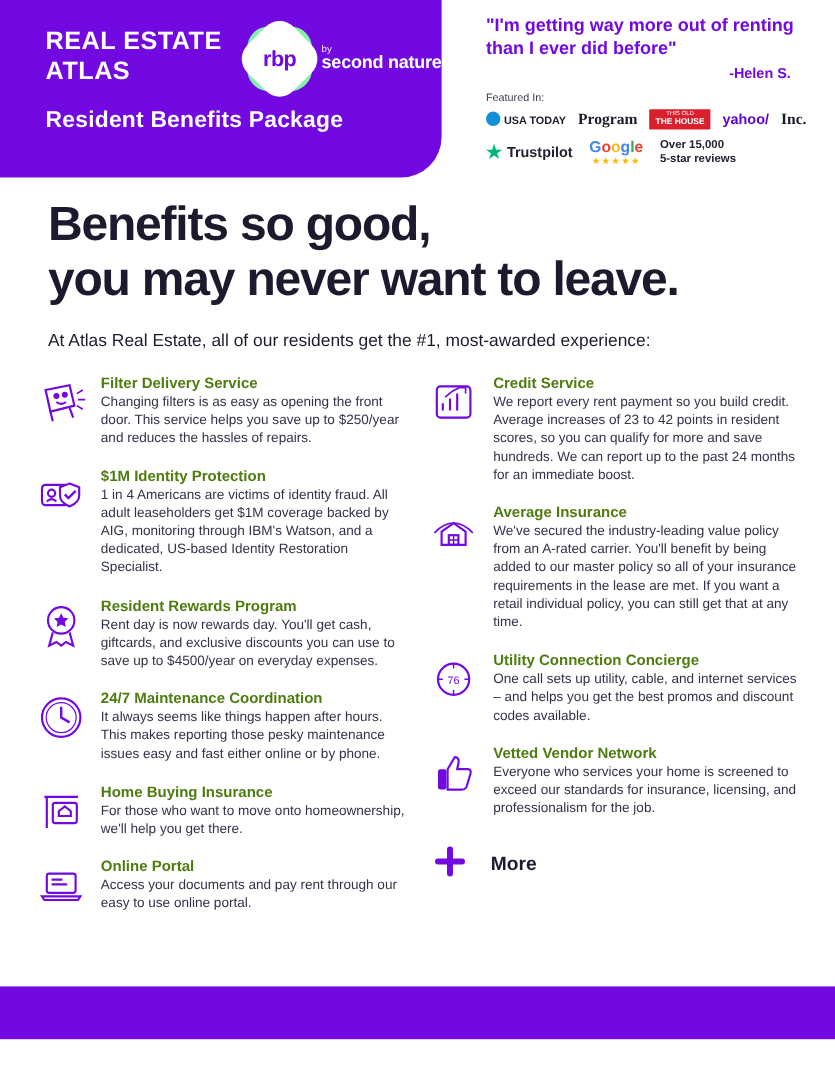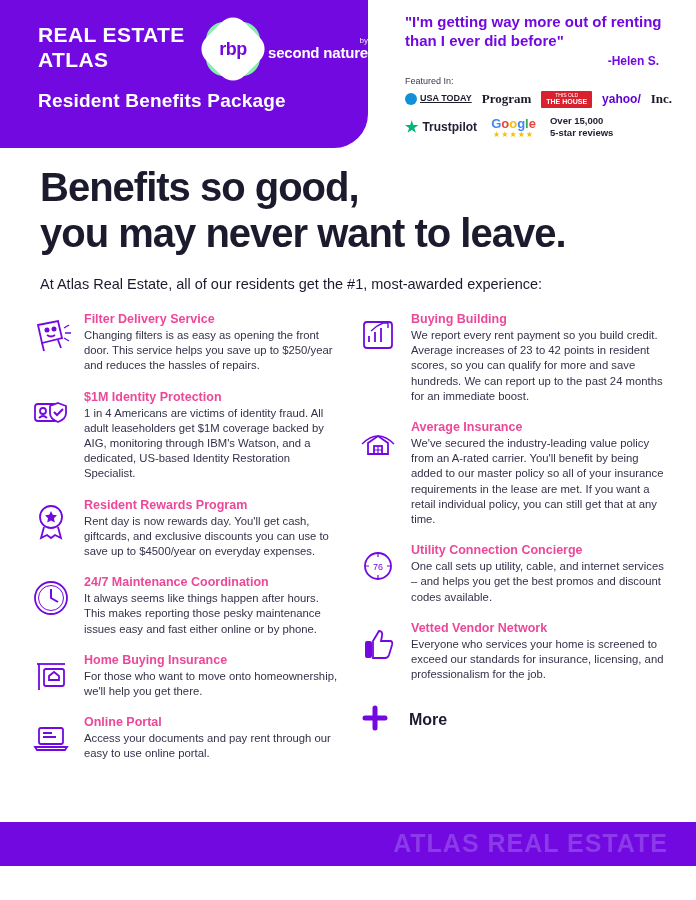--- a/index.html
+++ b/index.html
@@ -41,39 +41,39 @@
     content: ""; position: absolute; inset: 0; background: #fff;
     border-radius: 16px; transform: rotate(45deg);
   }
   .rbp-txt {
     position: relative; z-index: 2; color: #7209E0; font-weight: bold;
     font-size: 18px; letter-spacing: -.5px;
   }
   .rbp-by {
     margin-left: 8px; color: #fff; line-height: 1.05;
   }
-  .rbp-by .by { font-size: 8px; opacity: .9; text-align: right; }
+  .rbp-by .by { font-size: 8px; opacity: .9; }
   .rbp-by .sn { font-size: 15px; font-weight: bold; letter-spacing: -.2px; }
 
   
   .quote-block { position: absolute; left: 405px; top: 12px; width: 280px; }
   .quote-text {
     color: #7209E0; font-weight: bold; font-size: 15px; line-height: 19px;
   }
   .quote-author {
     color: #7209E0; font-weight: bold; font-size: 12px; text-align: right;
     margin-top: 4px; padding-right: 26px;
   }
   .featured-label { font-size: 9px; color: #3b3b4f; margin-top: 8px; }
   .logos-row {
     display: flex; align-items: center; gap: 10px; margin-top: 5px;
     flex-wrap: wrap;
   }
   .logo { font-size: 11px; font-weight: bold; color: #1b1b2b; }
-  .logo.usatoday { display: flex; align-items: flex-start; gap: 3px; font-size: 9px; text-decoration: underline; }
+  .logo.usatoday { display: flex; align-items: flex-end; gap: 3px; font-size: 9px; }
   .usa-dot { width: 12px; height: 12px; border-radius: 50%; background: #1090d8; }
   .logo.forbes { font-family: "Liberation Serif", serif; font-size: 13px; }
   .logo.thehouse {
     background: #d8202f; color: #fff; font-size: 7px; padding: 2px 5px;
     line-height: 1.05; text-align: center; border-radius: 1px;
   }
   .logo.thehouse small { display: block; font-size: 5px; font-weight: normal; }
   .logo.yahoo { color: #5f01d1; font-size: 12px; }
   .logo.inc { font-family: "Liberation Serif", serif; font-size: 13px; }
   .row2 { display: flex; align-items: center; gap: 14px; margin-top: 7px; }
@@ -94,21 +94,21 @@
   .subhead {
     margin: 20px 0 0 40px; font-size: 14.5px; color: #1c1b2e;
   }
 
   
   .columns { display: flex; margin: 20px 28px 0 28px; gap: 14px; }
   .col { width: 322px; }
   .benefit { display: flex; gap: 10px; margin-bottom: 16px; }
   .b-icon { width: 46px; min-width: 46px; height: 46px; }
   .b-body { flex: 1; }
-  .b-title { font-size: 12.5px; font-weight: bold; color: #ec4899; margin-bottom: 2px; }
+  .b-title { font-size: 12.5px; font-weight: bold; color: #4d7c0f; margin-bottom: 2px; }
   .b-desc { font-size: 11.3px; line-height: 15.2px; color: #33324a; }
 
   .more-row { display: flex; align-items: center; gap: 14px; margin-top: 4px; }
   .more-label { font-size: 16px; font-weight: bold; color: #1c1b2e; }
 
   
   .footer-band {
     position: absolute; left: 0; bottom: 34px; width: 696px; height: 44px;
     background: #7209E0;
   }
@@ -285,21 +285,21 @@
       <div class="benefit">
         <div class="b-icon">
           <svg viewBox="0 0 46 46" width="46" height="46" fill="none" stroke="#7209E0" stroke-width="1.8">
             <rect x="9" y="10" width="28" height="26" rx="3"></rect>
             <path d="M14 30 v-6 M20 30 v-10 M26 30 v-14"></path>
             <path d="M16 19 l6-5 6-3" stroke-width="1.4"></path>
             <path d="M28 11 h5 v5" stroke-width="1.4"></path>
           </svg>
         </div>
         <div class="b-body">
-          <div class="b-title">Buying Building</div>
+          <div class="b-title">Credit Service</div>
           <div class="b-desc">We report every rent payment so you build credit. Average increases of 23 to 42 points in resident scores, so you can qualify for more and save hundreds. We can report up to the past 24 months for an immediate boost.</div>
         </div>
       </div>
 
       <div class="benefit">
         <div class="b-icon">
           <svg viewBox="0 0 46 46" width="46" height="46" fill="none" stroke="#7209E0" stroke-width="1.8">
             <path d="M7 24 q16-16 32 0" stroke-width="1.4"></path>
             <path d="M13 34 v-11 l10-7 10 7 v11 z"></path>
             <rect x="19" y="26" width="8" height="8"></rect>
@@ -345,15 +345,14 @@
             <path d="M20 10 v20 M10 20 h20"></path>
           </svg>
         </span>
         <span class="more-label">More</span>
       </div>
 
     </div>
   </div>
 
   <div class="footer-band"></div>
-  <div class="footer-text">ATLAS REAL ESTATE</div>
 
 </div>
 
 </body></html>

